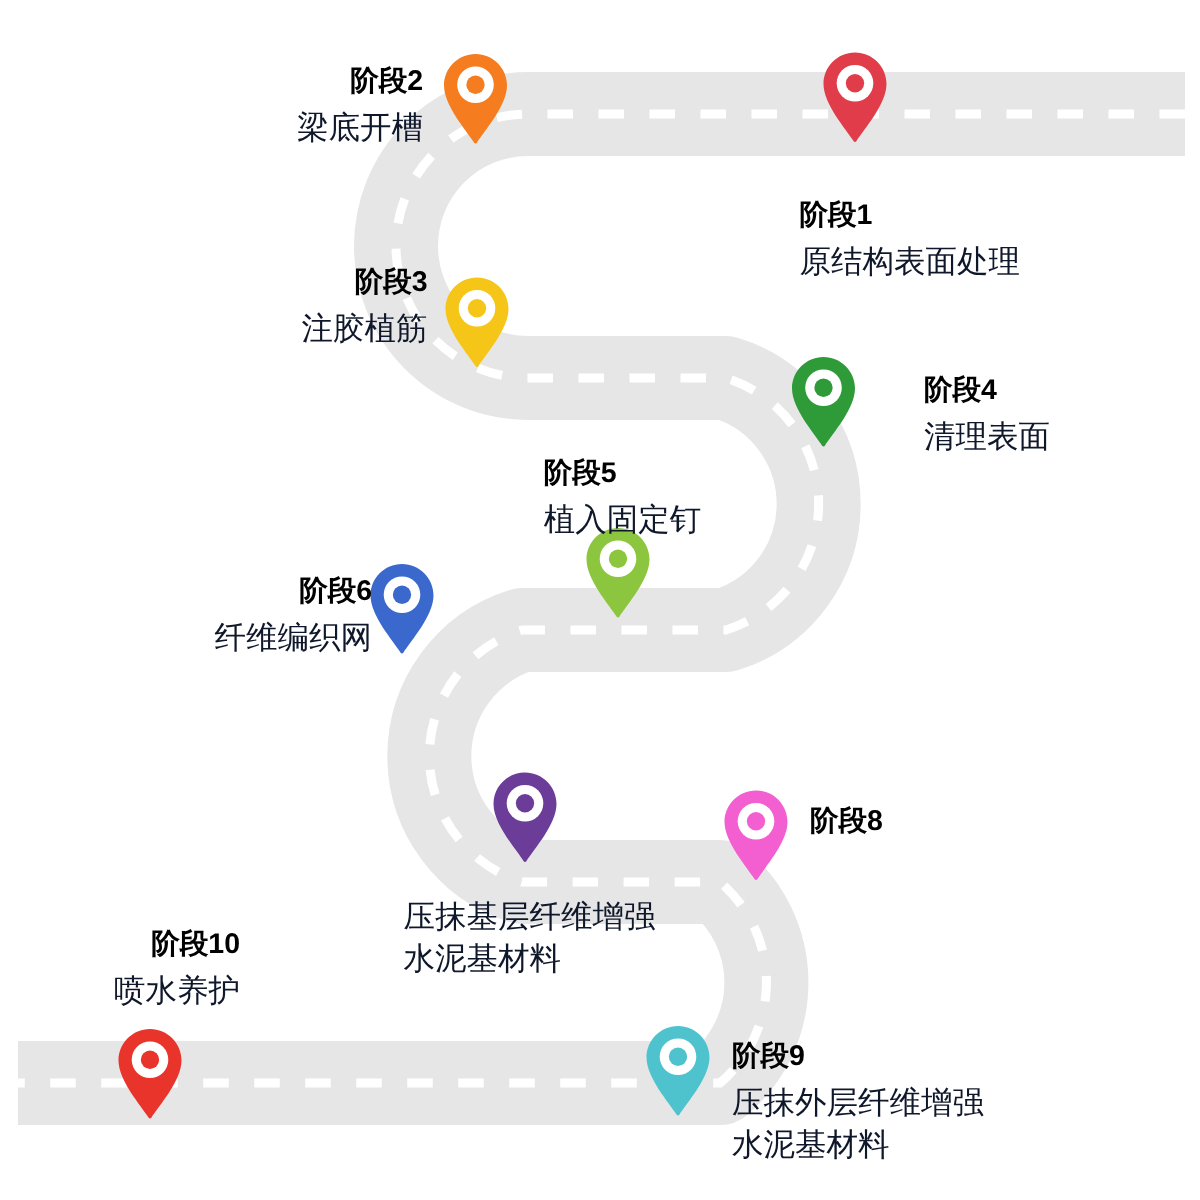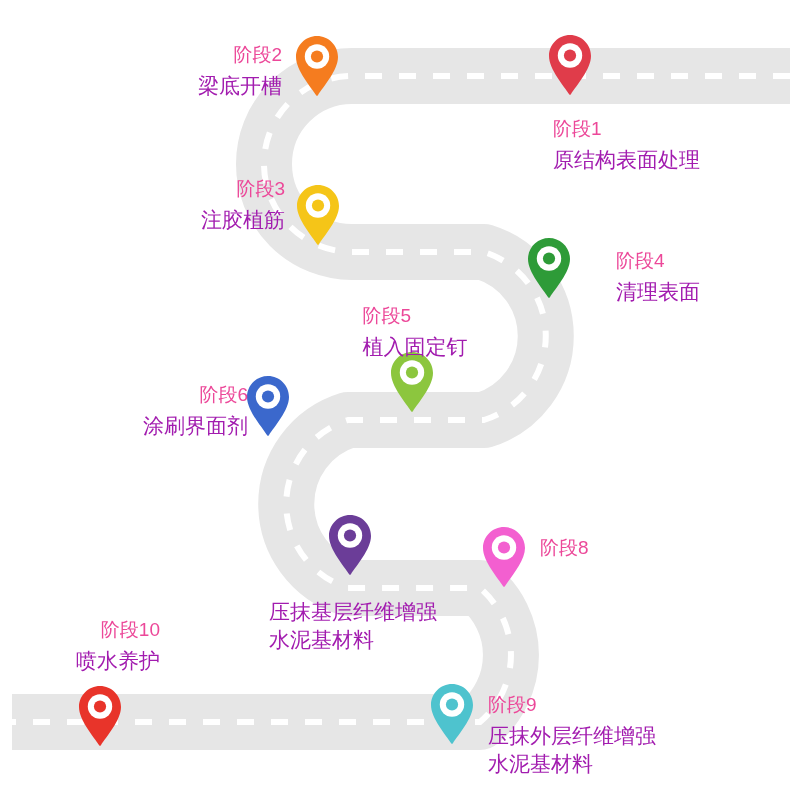--- a/index.html
+++ b/index.html
@@ -36,29 +36,29 @@
     width: 46px;
     height: 62px;
   }
   .label {
     position: absolute;
     color: #3b3b3b;
     line-height: 1.35;
     white-space: nowrap;
   }
   .label .stage-no {
-    font-weight: normal;
+    font-weight: bold;
     font-size: 19px;
-    color: #ec4899;
+    color: #000000;
     display: block;
   }
   .label .stage-title {
     font-weight: normal;
     font-size: 21px;
-    color: #a21caf;
+    color: #0f172a;
     display: block;
     margin-top: 4px;
   }
   .label .stage-title .line2 {
     display: block;
   }
   .al-right { text-align: right; transform: translate(-100%, 0); }
   .al-left  { text-align: left; }
   .al-center{ transform: translate(-50%, 0); }
 </style>
@@ -93,21 +93,21 @@
   </svg>
 
   <div id="markers">
       <div class="pin" style="left: 570px; top: 65px;">
         <svg viewBox="0 0 46 62" xmlns="http://www.w3.org/2000/svg">
           <path d="M23 1 C11.4 1 2 10.4 2 22 C2 35.5 17 52 22.1 60.2 A1.1 1.1 0 0 0 23.9 60.2 C29 52 44 35.5 44 22 C44 10.4 34.6 1 23 1 Z" fill="#e03c4a"></path>
           <circle cx="23" cy="21.5" r="12.2" fill="#ffffff"></circle>
           <circle cx="23" cy="21.5" r="6.1" fill="#e03c4a"></circle>
         </svg>
       </div>
-      <div class="label al-left" style="left: 533px; top: 116px; margin-left: 20px;">
+      <div class="label al-left" style="left: 533px; top: 131px;">
         <span class="stage-no">阶段1</span>
         <span class="stage-title"><span>原结构表面处理</span></span>
       </div>
       <div class="pin" style="left: 317px; top: 66px;">
         <svg viewBox="0 0 46 62" xmlns="http://www.w3.org/2000/svg">
           <path d="M23 1 C11.4 1 2 10.4 2 22 C2 35.5 17 52 22.1 60.2 A1.1 1.1 0 0 0 23.9 60.2 C29 52 44 35.5 44 22 C44 10.4 34.6 1 23 1 Z" fill="#f57c1f"></path>
           <circle cx="23" cy="21.5" r="12.2" fill="#ffffff"></circle>
           <circle cx="23" cy="21.5" r="6.1" fill="#f57c1f"></circle>
         </svg>
       </div>
@@ -150,21 +150,21 @@
       </div>
       <div class="pin" style="left: 268px; top: 406px;">
         <svg viewBox="0 0 46 62" xmlns="http://www.w3.org/2000/svg">
           <path d="M23 1 C11.4 1 2 10.4 2 22 C2 35.5 17 52 22.1 60.2 A1.1 1.1 0 0 0 23.9 60.2 C29 52 44 35.5 44 22 C44 10.4 34.6 1 23 1 Z" fill="#3b68cc"></path>
           <circle cx="23" cy="21.5" r="12.2" fill="#ffffff"></circle>
           <circle cx="23" cy="21.5" r="6.1" fill="#3b68cc"></circle>
         </svg>
       </div>
       <div class="label al-right" style="left: 248px; top: 382px;">
         <span class="stage-no">阶段6</span>
-        <span class="stage-title"><span>涂刷界面剂</span></span>
+        <span class="stage-title"><span>纤维编织网</span></span>
       </div>
       <div class="pin" style="left: 350px; top: 545px;">
         <svg viewBox="0 0 46 62" xmlns="http://www.w3.org/2000/svg">
           <path d="M23 1 C11.4 1 2 10.4 2 22 C2 35.5 17 52 22.1 60.2 A1.1 1.1 0 0 0 23.9 60.2 C29 52 44 35.5 44 22 C44 10.4 34.6 1 23 1 Z" fill="#6b3d98"></path>
           <circle cx="23" cy="21.5" r="12.2" fill="#ffffff"></circle>
           <circle cx="23" cy="21.5" r="6.1" fill="#6b3d98"></circle>
         </svg>
       </div>
       <div class="label al-center" style="left: 353px; top: 594px;">
         <span class="stage-title"><span>压抹基层纤维增强</span><span class="line2">水泥基材料</span></span>

